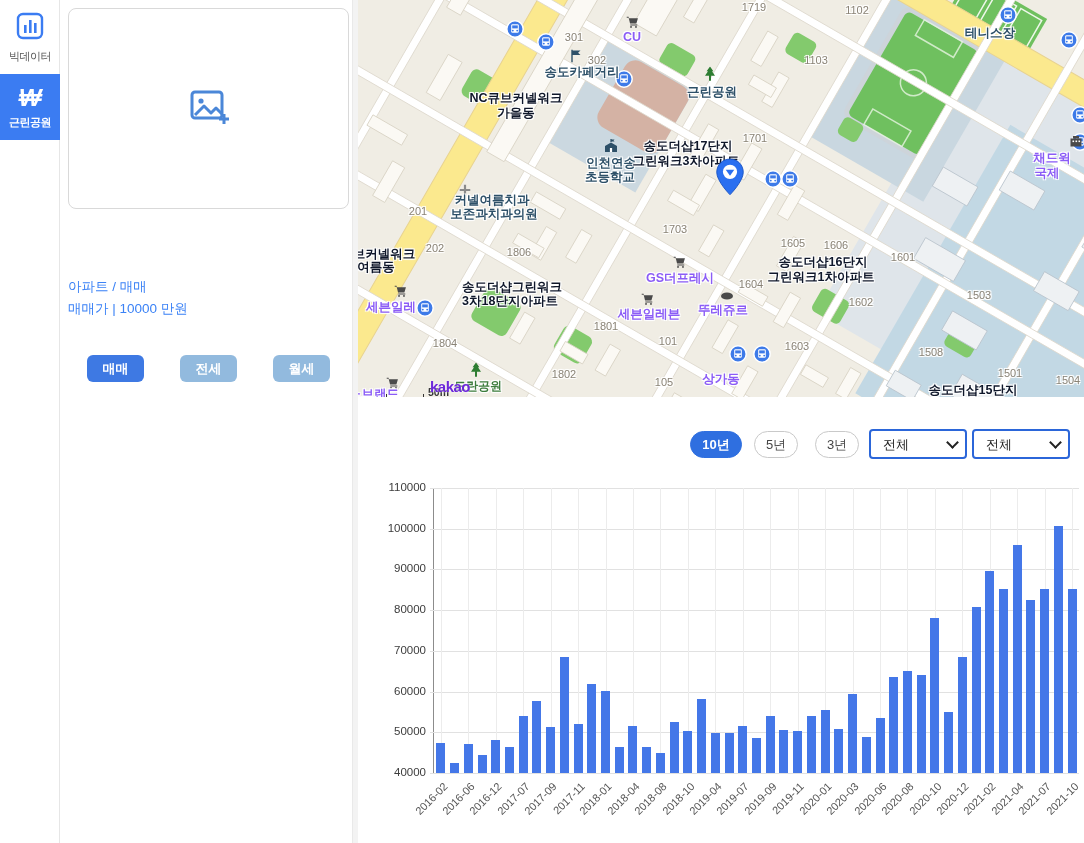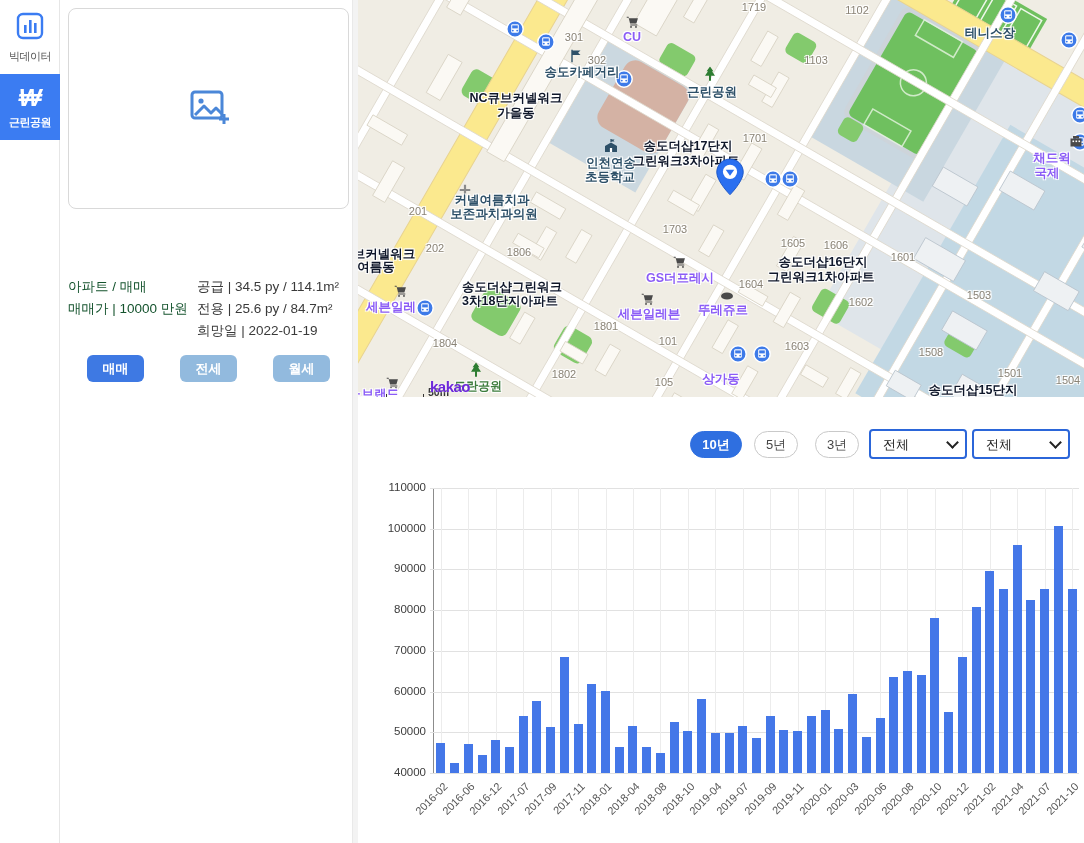--- a/index.html
+++ b/index.html
@@ -15,21 +15,21 @@
   .side-item.active .lbl{color:#fff;font-weight:700;}
   .won{font-size:24px;font-weight:700;color:#fff;font-style:italic;line-height:26px;display:block;}
 
   
   .panel{position:absolute;left:60px;top:0;width:292px;height:843px;background:#fff;}
   .scroll-strip{position:absolute;left:352px;top:0;width:6px;height:843px;background:#f3f3f3;
                 border-left:1px solid #e9e9e9;box-sizing:border-box;z-index:4;}
   .photo-card{position:absolute;left:8px;top:8px;width:279px;height:199px;border:1px solid #d9d9d9;
               border-radius:8px;background:#fff;display:flex;align-items:center;justify-content:center;cursor:pointer;}
   .addr{position:absolute;left:8px;top:214px;width:282px;font-size:15px;line-height:22px;color:#5b7cab;}
-  .detail-col1{position:absolute;left:8px;top:276px;font-size:13.5px;line-height:22px;color:#14532d;}
+  .detail-col1{position:absolute;left:8px;top:276px;font-size:13.5px;line-height:22px;color:#3b82f6;}
   .detail-col2{position:absolute;left:137px;top:276px;font-size:13.5px;line-height:22px;color:#3a3a3a;}
   .trade-btn{position:absolute;top:355px;width:57px;height:27px;border:none;border-radius:6px;
              color:#fff;font-size:13px;font-weight:700;cursor:pointer;font-family:inherit;}
   .trade-btn.b0{left:27px;background:#3e79e3;}
   .trade-btn.b1{left:120px;background:#92bade;}
   .trade-btn.b2{left:213px;background:#92bade;}
 
   
   .maparea{position:absolute;left:358px;top:0;width:726px;height:397px;overflow:hidden;background:#f0ede4;cursor:grab;}
   .maparea svg.base{position:absolute;left:0;top:0;}
@@ -104,25 +104,20 @@
           <rect x="6" y="8" width="30" height="26" rx="3" fill="none" stroke="#4b87d8" stroke-width="3"></rect>
           <circle cx="15" cy="17" r="2.6" fill="#4b87d8"></circle>
           <path d="M9 31l9-9 7 7 5-5 6 6" fill="none" stroke="#4b87d8" stroke-width="3" stroke-linejoin="round"></path>
           <path d="M38 30v10M33 35h10" stroke="#4b87d8" stroke-width="3"></path>
         </svg>
     </span>
   </div>
   <div class="detail-col1">
     <div>아파트 / 매매</div>
     <div>매매가 | 10000 만원</div>
-  </div>
-  <div class="detail-col2">
-    <div>공급 | 34.5 py / 114.1m²</div>
-    <div>전용 | 25.6 py / 84.7m²</div>
-    <div>희망일 | 2022-01-19</div>
   </div>
   <button class="trade-btn b0">매매</button>
   <button class="trade-btn b1">전세</button>
   <button class="trade-btn b2">월세</button>
 </section>
 <div class="scroll-strip"></div>
 
 <div class="maparea" id="map">
   <svg class="base" width="726" height="397" viewBox="0 0 726 397">
     <rect width="726" height="397" fill="#f0ede4"></rect>

